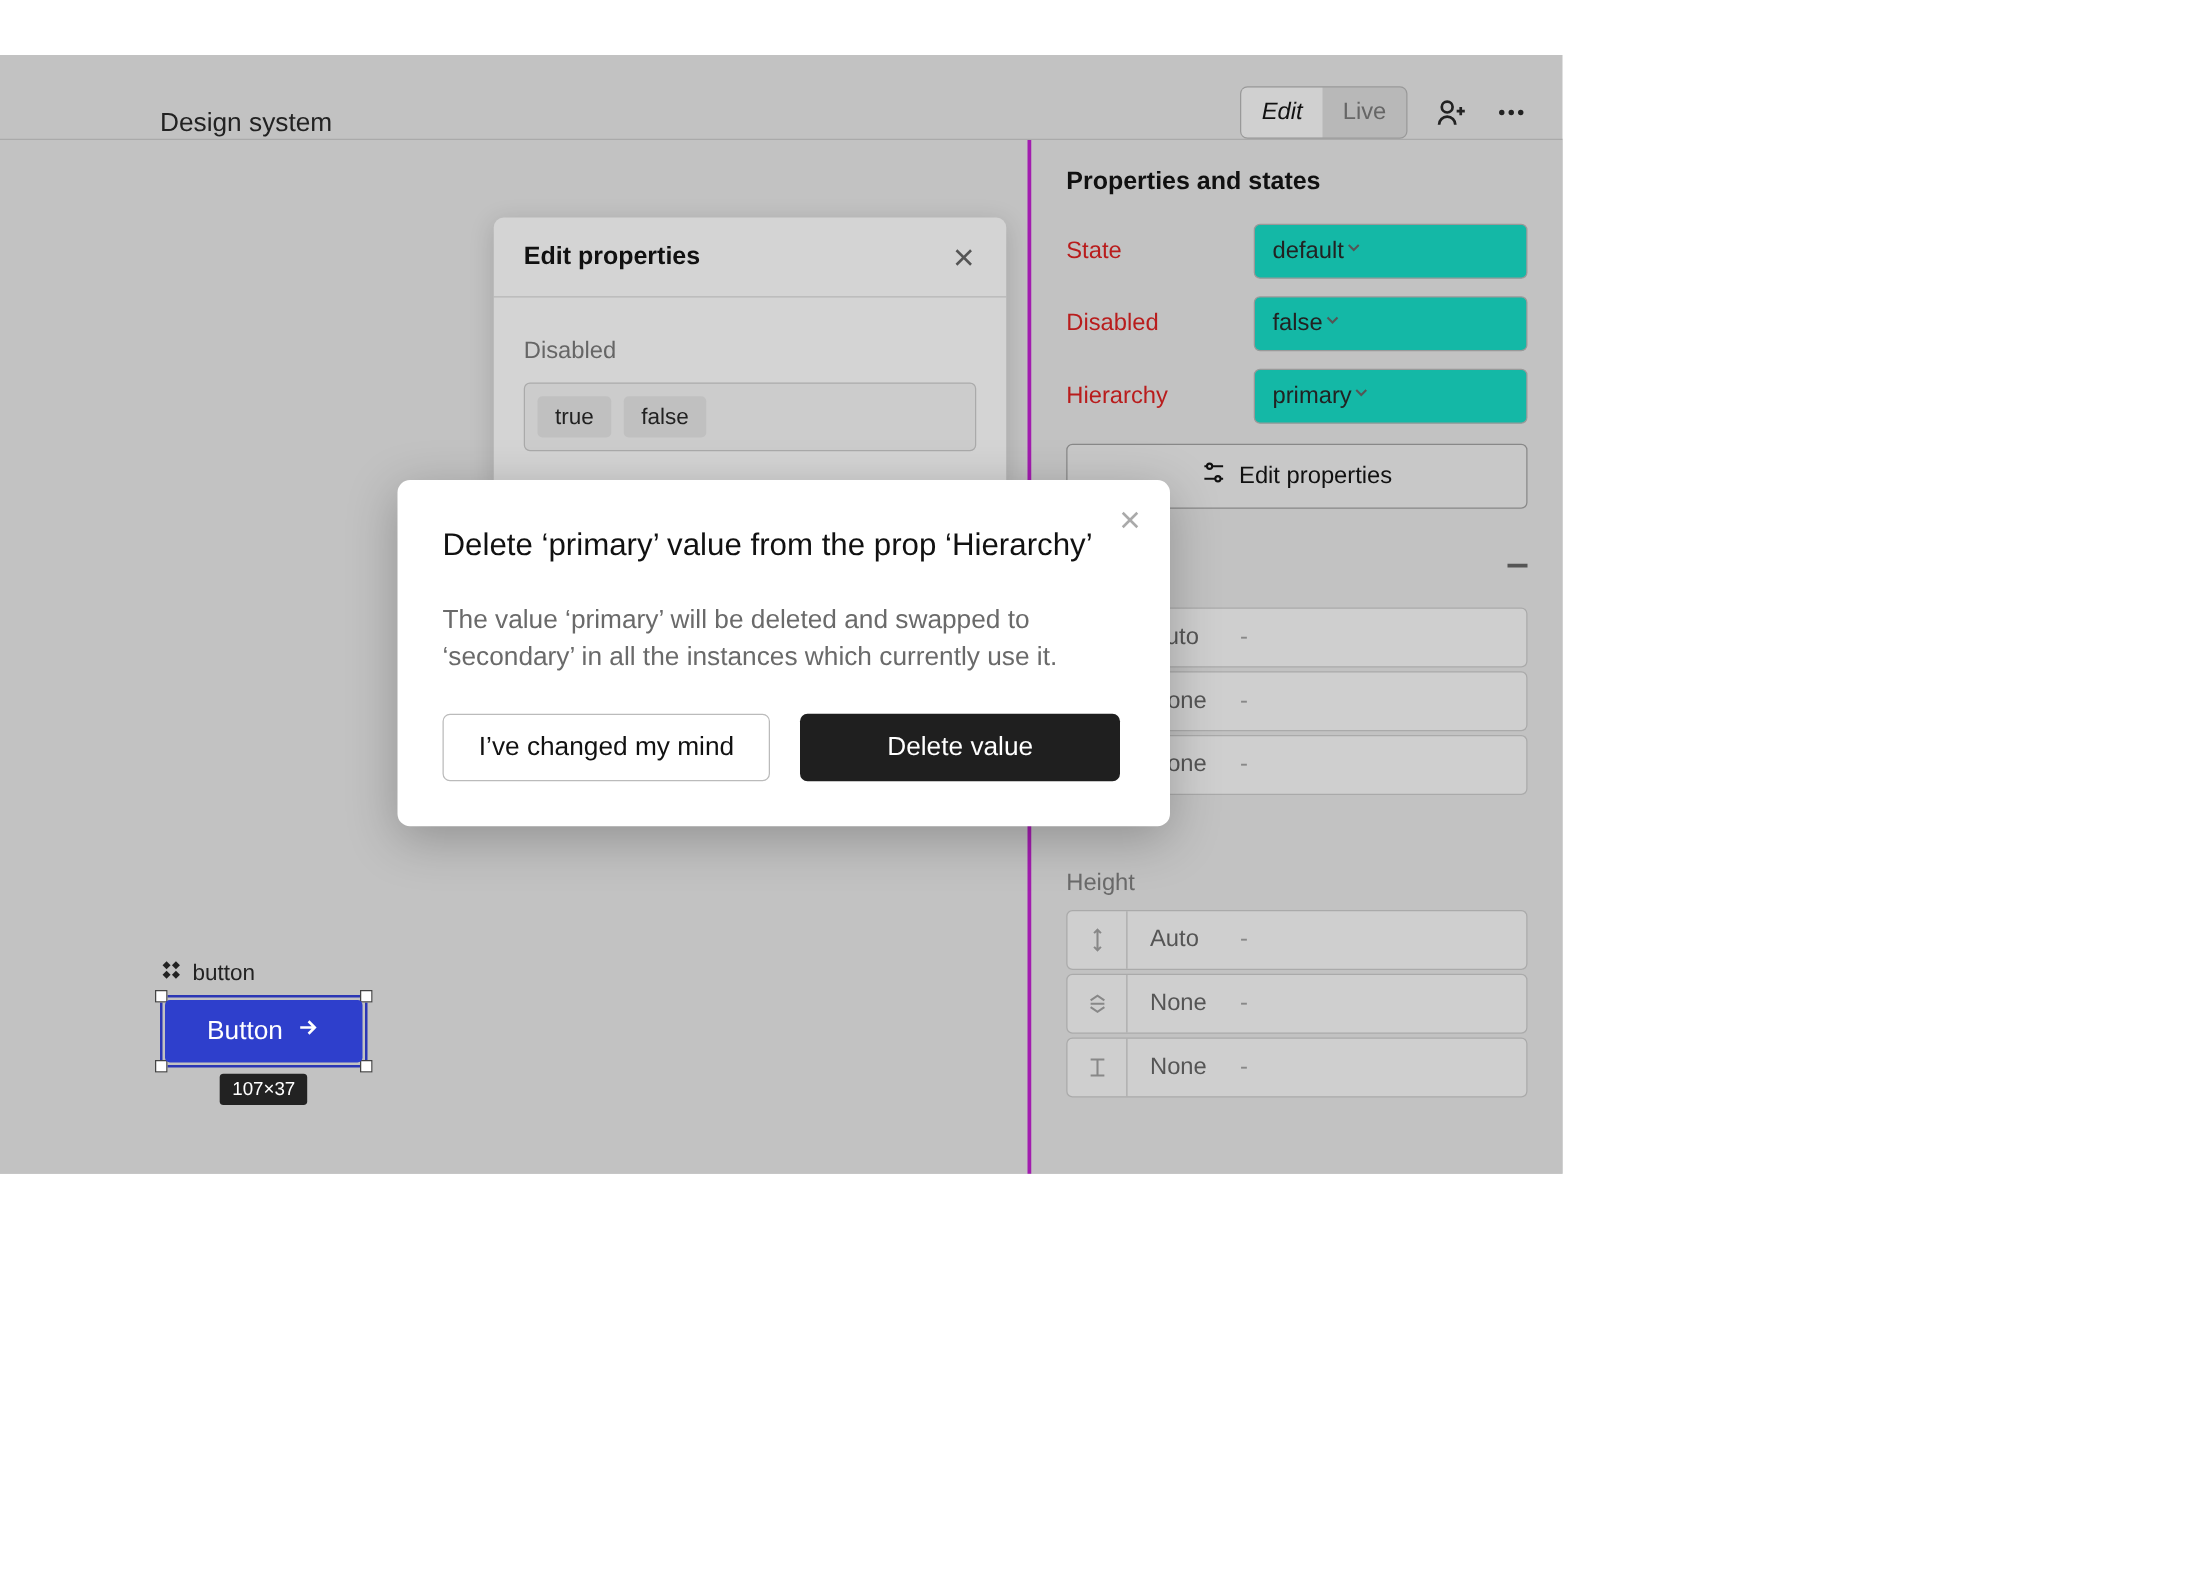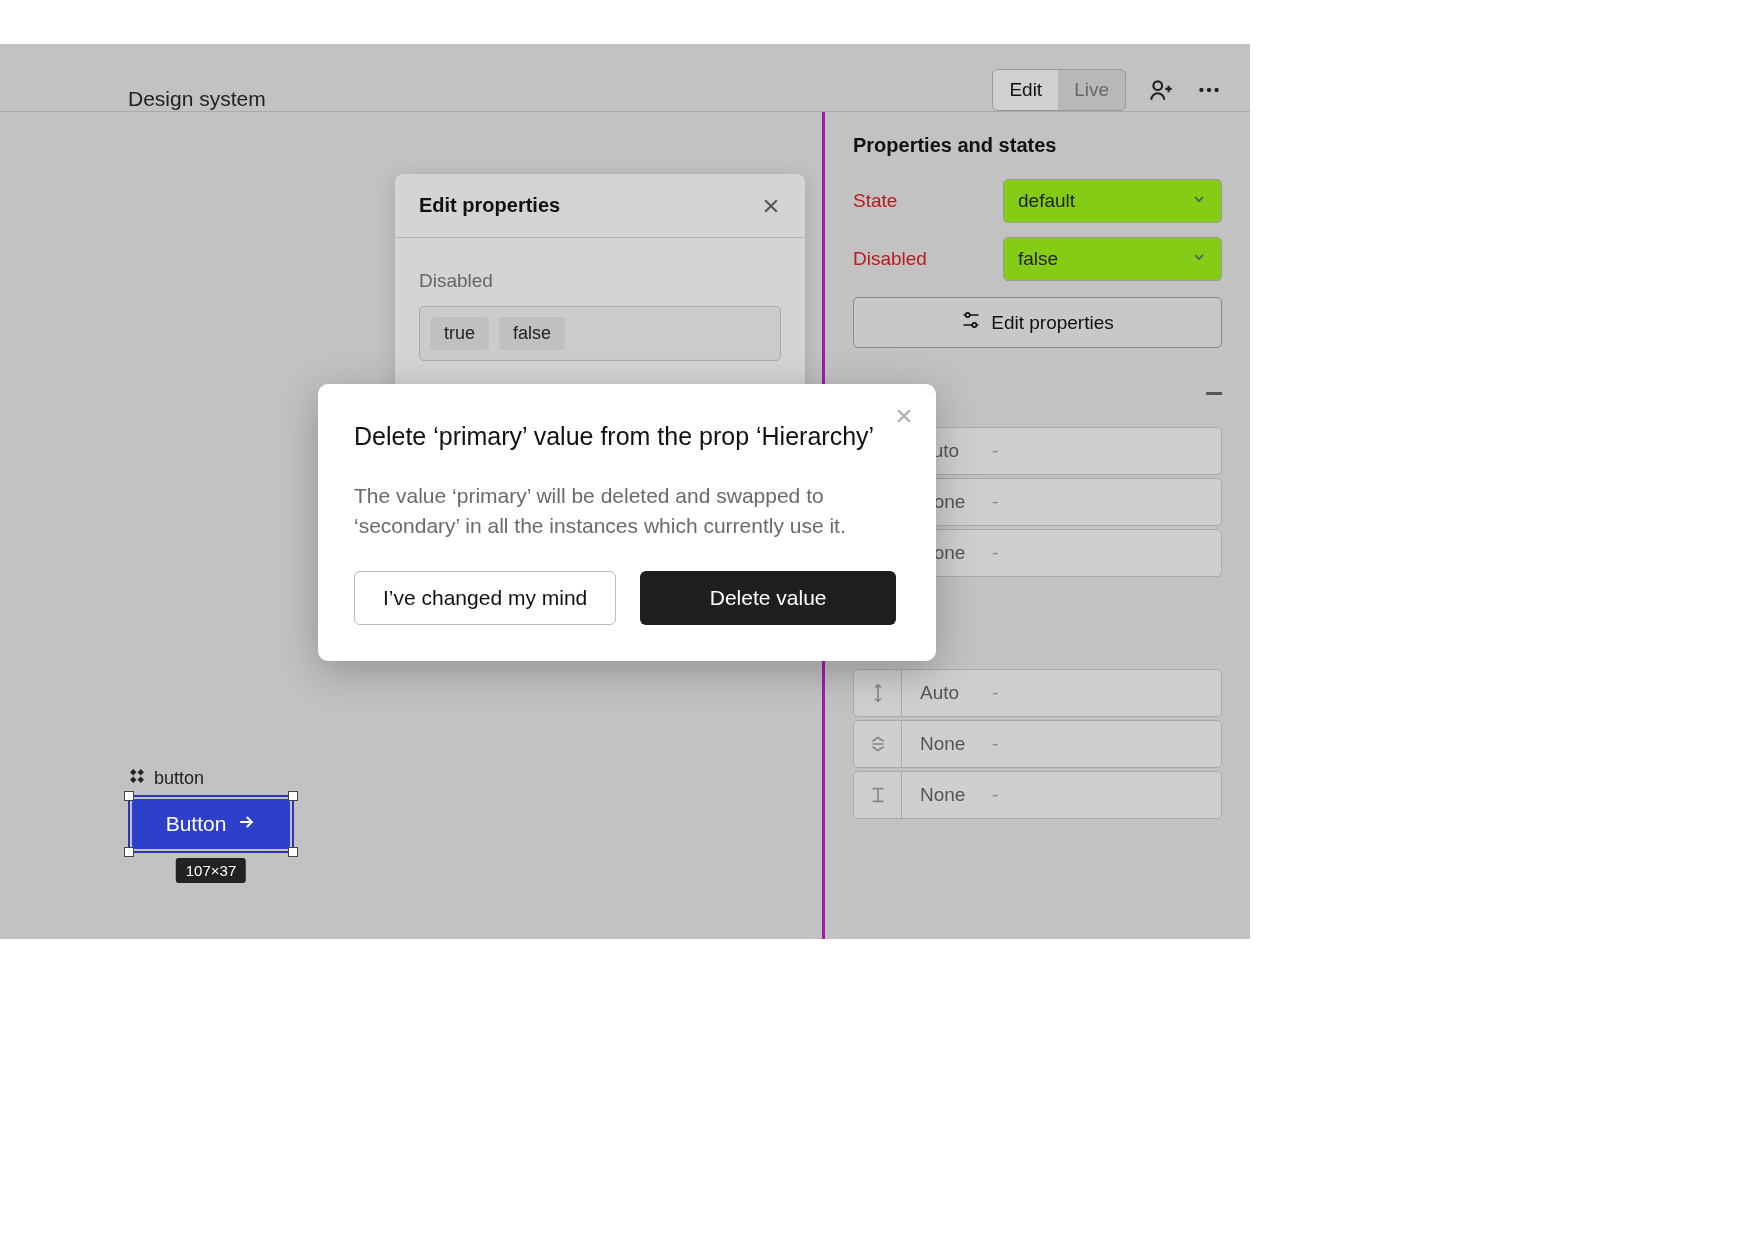--- a/index.html
+++ b/index.html
@@ -50,20 +50,21 @@
       font-size: 19px;
       cursor: pointer;
       color: #666;
       background: transparent;
       border: none;
     }
     .mode-btn.active {
       background: #d0d0d0;
       color: #111;
       font-weight: 500;
+      font-style: italic;
     }
     .icon-btn {
       display: flex;
       align-items: center;
       justify-content: center;
       cursor: pointer;
       color: #222;
     }
     .canvas-area {
       position: absolute;
@@ -96,22 +97,21 @@
     }
     .prop-label {
       flex: 0 0 150px;
       font-size: 19px;
       color: #b91c1c;
     }
     .prop-select {
       flex: 1;
       display: flex;
       align-items: center;
-      justify-content: space-between;
-      background: #84cc16;
+      background: #14b8a6;
       border: 1px solid #999;
       border-radius: 5px;
       padding: 10px 14px;
       font-size: 19px;
       color: #222;
       cursor: pointer;
     }
     .edit-props-btn {
       width: 100%;
       margin-top: 16px;
@@ -377,20 +377,29 @@
     <div class="prop-row">
       <div class="prop-label">Disabled</div>
       <div class="prop-select">
         <span>false</span>
         <span><svg width="16" height="16" viewBox="0 0 24 24" fill="none" stroke="#555" stroke-width="2.5">
               <path d="M6 9l6 6 6-6"></path>
             </svg></span>
       </div>
     </div>
 
+    <div class="prop-row">
+      <div class="prop-label">Hierarchy</div>
+      <div class="prop-select">
+        <span>primary</span>
+        <span><svg width="16" height="16" viewBox="0 0 24 24" fill="none" stroke="#555" stroke-width="2.5">
+              <path d="M6 9l6 6 6-6"></path>
+            </svg></span>
+      </div>
+    </div>
 
     <button class="edit-props-btn">
       <span>
         <svg width="20" height="20" viewBox="0 0 24 24" fill="none" stroke="#111" stroke-width="2">
           <circle cx="8" cy="6" r="2.5"></circle>
             <path d="M3 6h2.5M10.5 6H21"></path>
           <circle cx="16" cy="18" r="2.5"></circle>
             <path d="M3 18h10.5M18.5 18H21"></path>
         </svg>
       </span>

